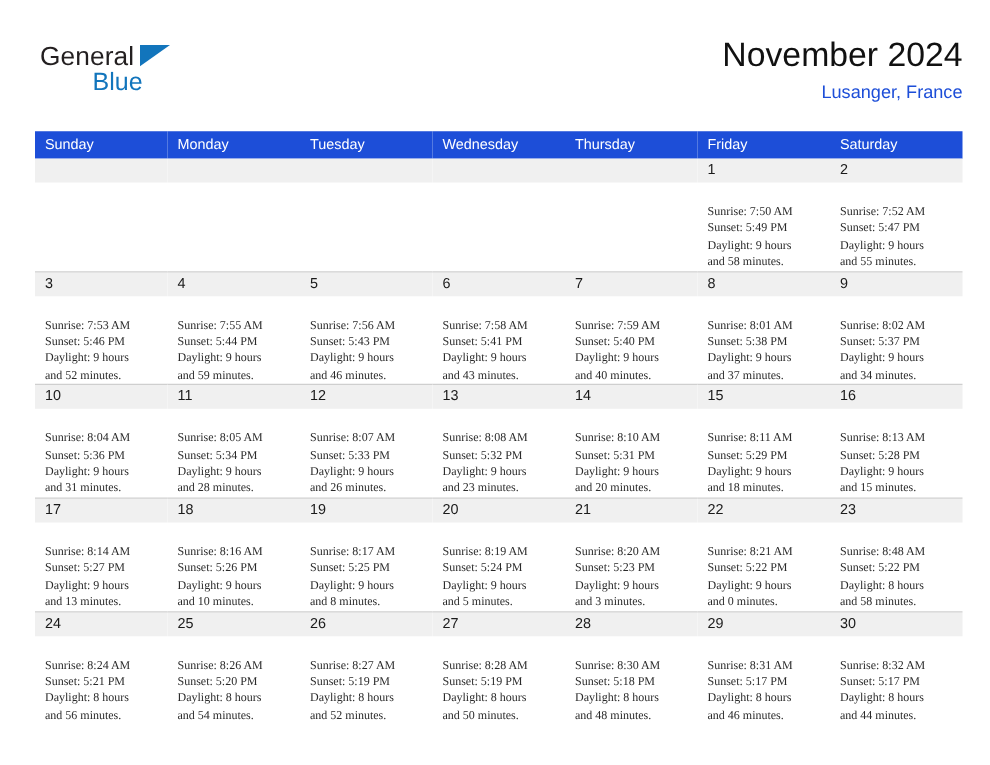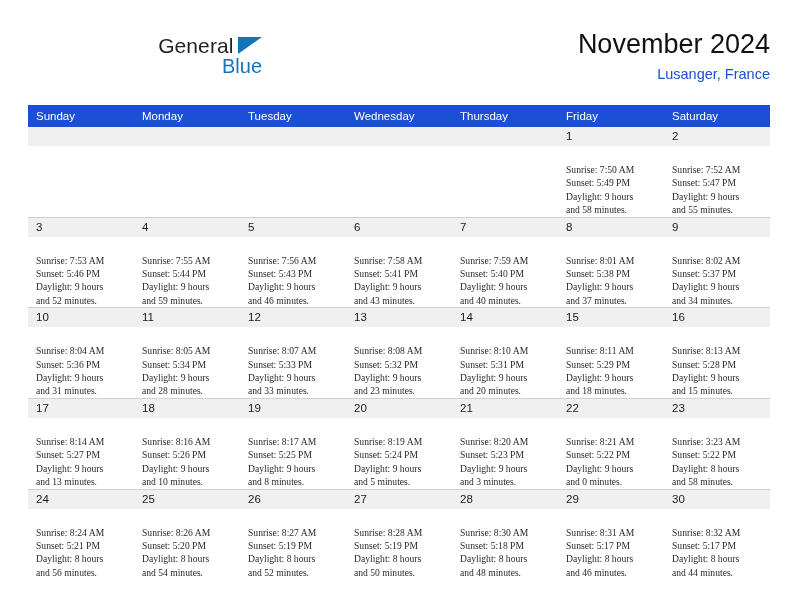--- a/index.html
+++ b/index.html
@@ -28,21 +28,20 @@
     top: 28px;
     right: 22px;
     height: 68px;
   }
   .brand {
     position: absolute;
     left: 4px;
     top: 6px;
     width: 230px;
     height: 58px;
-    text-align: right;
   }
   .brand-row1 {
     position: relative;
     height: 24px;
     line-height: 24px;
     white-space: nowrap;
   }
   .brand-general {
     font-size: 21px;
     color: #231f20;
@@ -327,21 +326,21 @@
                 <div>Daylight: 9 hours</div>
                 <div>and 28 minutes.</div>
               </div>
             </td>
             <td class="day-cell">
               <div class="daynum">12</div>
               <div class="details">
                 <div>Sunrise: 8:07 AM</div>
                 <div>Sunset: 5:33 PM</div>
                 <div>Daylight: 9 hours</div>
-                <div>and 33 minutes.</div>
+                <div>and 26 minutes.</div>
               </div>
             </td>
             <td class="day-cell">
               <div class="daynum">13</div>
               <div class="details">
                 <div>Sunrise: 8:08 AM</div>
                 <div>Sunset: 5:32 PM</div>
                 <div>Daylight: 9 hours</div>
                 <div>and 23 minutes.</div>
               </div>
@@ -425,21 +424,21 @@
               <div class="details">
                 <div>Sunrise: 8:21 AM</div>
                 <div>Sunset: 5:22 PM</div>
                 <div>Daylight: 9 hours</div>
                 <div>and 0 minutes.</div>
               </div>
             </td>
             <td class="day-cell">
               <div class="daynum">23</div>
               <div class="details">
-                <div>Sunrise: 3:23 AM</div>
+                <div>Sunrise: 8:48 AM</div>
                 <div>Sunset: 5:22 PM</div>
                 <div>Daylight: 8 hours</div>
                 <div>and 58 minutes.</div>
               </div>
             </td>
           </tr>
           <tr class="week">
             <td class="day-cell">
               <div class="daynum">24</div>
               <div class="details">

